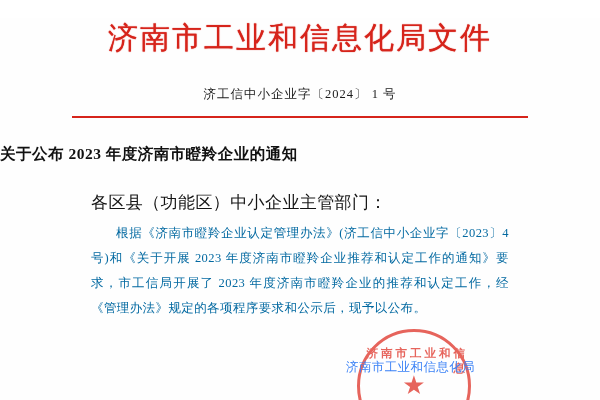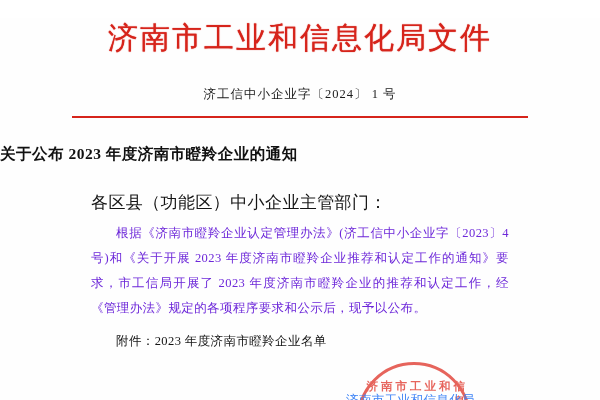--- a/index.html
+++ b/index.html
@@ -58,21 +58,21 @@
     padding-top: 22px;
   }
   .salutation {
     font-size: 17px;
     color: #141414;
     line-height: 1.9;
     letter-spacing: 0.4px;
   }
   .para {
     font-size: 12.5px;
-    color: #6d28d9;
+    color: #0369a1;
     line-height: 2.0;
     text-align: justify;
     text-indent: 25px;
     letter-spacing: 0.4px;
     margin-top: 2px;
   }
   .attach {
     font-size: 12.5px;
     color: #141414;
     line-height: 2.0;
@@ -139,21 +139,20 @@
 
   <div class="red-rule"></div>
 
   <div class="subject">关于公布 2023 年度济南市瞪羚企业的通知</div>
 
   <div class="body-wrap">
     <div class="salutation">各区县（功能区）中小企业主管部门：</div>
 
     <div class="para">根据《济南市瞪羚企业认定管理办法》(济工信中小企业字〔2023〕4 号)和《关于开展 2023 年度济南市瞪羚企业推荐和认定工作的通知》要求，市工信局开展了 2023 年度济南市瞪羚企业的推荐和认定工作，经《管理办法》规定的各项程序要求和公示后，现予以公布。</div>
 
-    <div class="attach">附件：2023 年度济南市瞪羚企业名单</div>
   </div>
 
   <div class="signature-block">
     <div class="seal">
       <div class="seal-text">济南市工业和信息</div>
       <div class="seal-star">★</div>
 
     </div>
     <div class="signer">济南市工业和信息化局</div>
 

